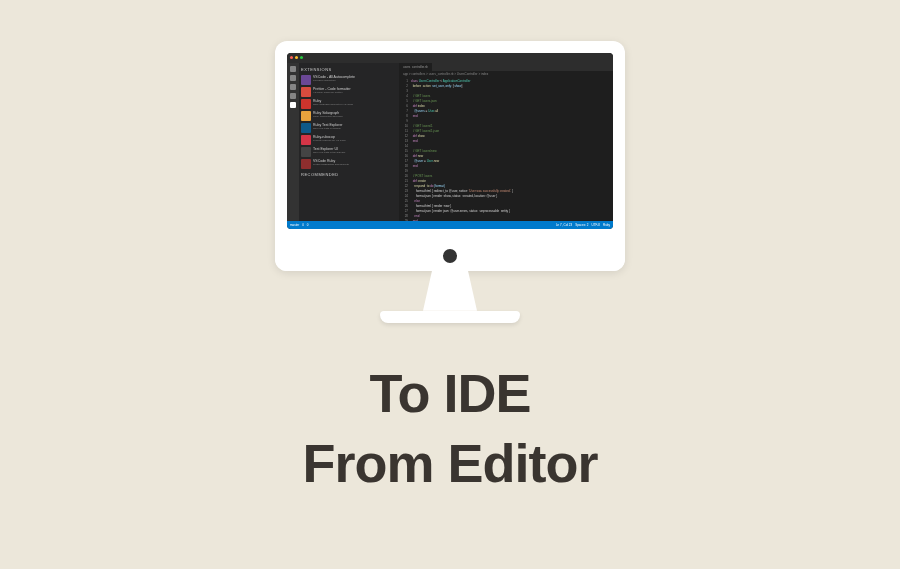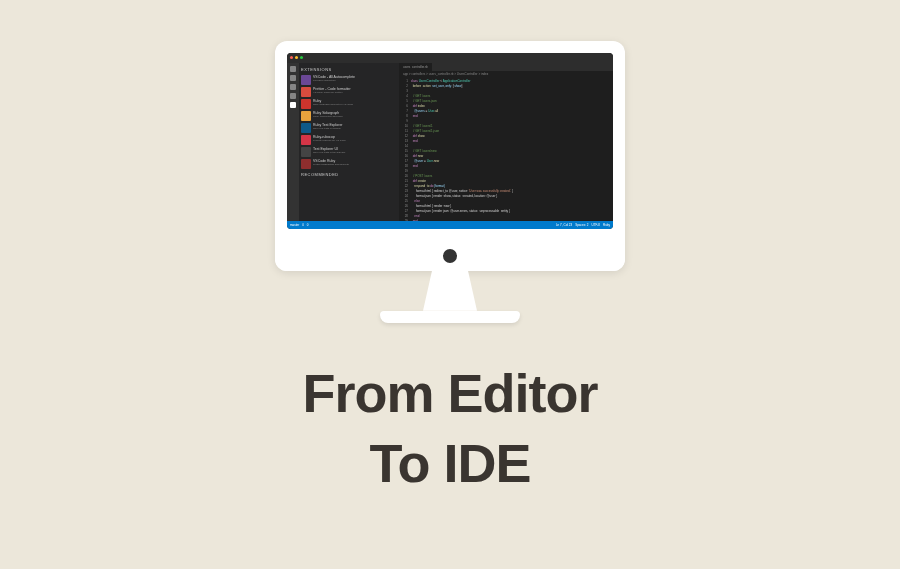--- a/index.html
+++ b/index.html
@@ -445,15 +445,15 @@
     </div>
     <div class="monitor-chin">
       <div class="monitor-button"></div>
     </div>
   </div>
   <div class="monitor-stand"></div>
   <div class="monitor-base"></div>
 </div>
 
 <div class="headline">
+  <div>To IDE</div>
   <div>From Editor</div>
-  <div>To IDE</div>
 </div>
 
 </body></html>

